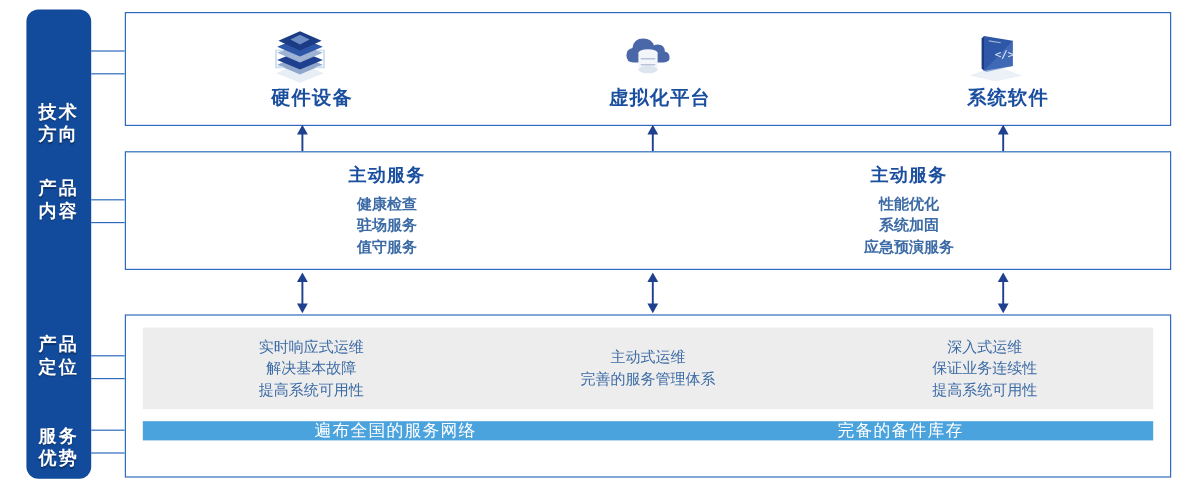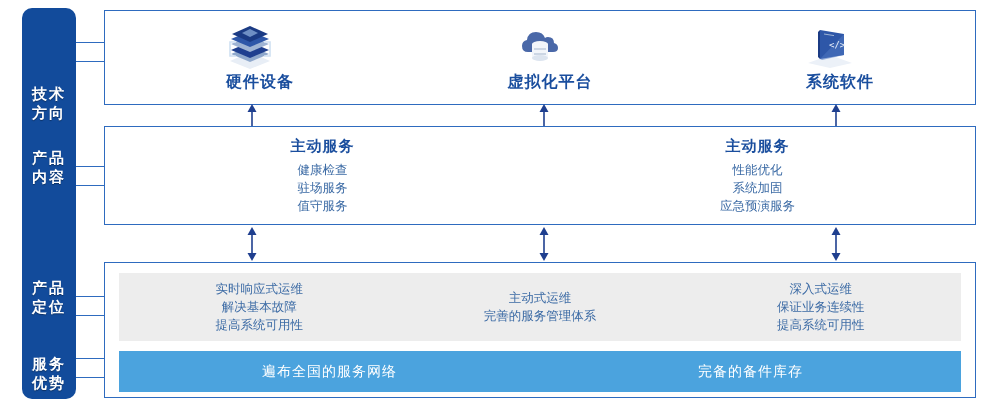--- a/index.html
+++ b/index.html
@@ -38,31 +38,31 @@
        align-items:center;justify-content:center;}
 
   
   .tech-icon{width:60px;height:48px;display:block;}
   .tech-title{margin-top:2px;font-size:16px;font-weight:bold;color:#1A4E9E;
               letter-spacing:1px;margin-left:20px;}
 
   
   .c-title{font-size:15px;font-weight:bold;color:#1A4E9E;letter-spacing:1px;
            margin-bottom:5px;}
-  .c-item{font-size:12.5px;color:#3C6BA5;line-height:18px;}
+  .c-item{font-size:12.5px;color:#3C6BA5;line-height:18px;font-weight:bold;}
 
   
   .bwrap{position:absolute;left:0;right:0;top:0;bottom:0;
          display:flex;flex-direction:column;padding:10px 14px 12px 14px;
          box-sizing:border-box;gap:10px;}
   .brow{display:flex;justify-content:flex-end;}
   .grey{flex:1;background:#EDEDED;height:68px;
         display:flex;flex-direction:column;align-items:center;justify-content:center;}
   .grey div{font-size:12.5px;color:#3C6BA5;line-height:18px;}
-  .blue{flex:1;background:#4BA3DE;height:41px;
+  .blue{flex:1;background:#4BA3DE;height:16px;
         display:flex;align-items:center;justify-content:center;
         color:#ffffff;font-size:14px;letter-spacing:1px;}
 
   
   .arrow{position:absolute;}
   .arrow svg{display:block;}
 </style>
 </head>
 <body>
 

